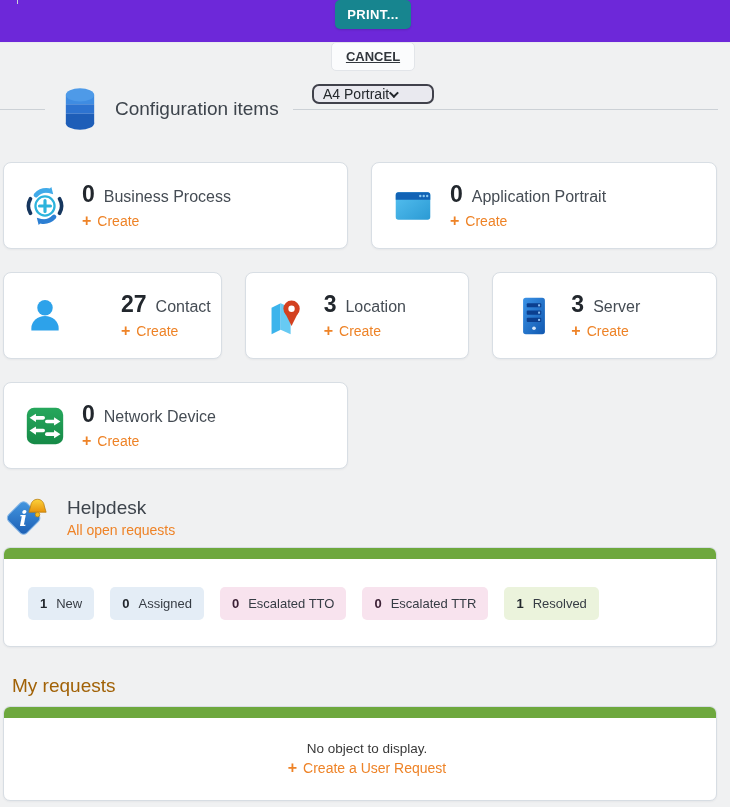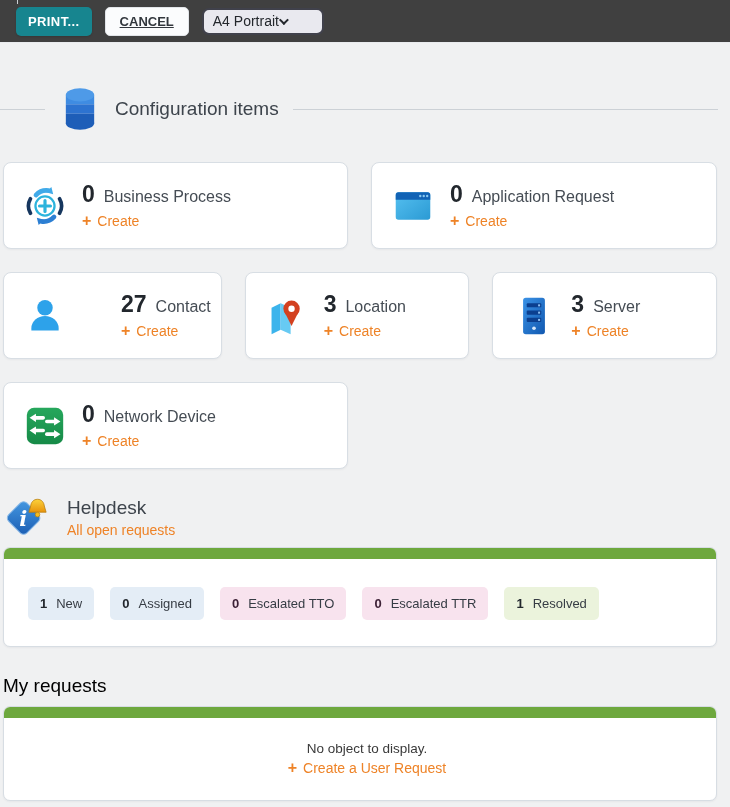--- a/index.html
+++ b/index.html
@@ -7,26 +7,27 @@
   body {
     width:730px; height:807px;
     background:#f0f1f2;
     font-family:"Liberation Sans", sans-serif;
     overflow:hidden;
     position:relative;
   }
 
   
   .topbar {
-    background:#404040;
+    background:#6d28d9;
     height:43px;
     display:flex; align-items:center;
     gap:13px;
     padding-left:16px;
     border-bottom:1px solid #e9ebee;
+    flex-direction:column;
   }
   .top-notch { position:absolute; left:17px; top:0; width:1px; height:4px; background:#cdd1d6; }
   .btn-print {
     background:#17858f; color:#fff;
     border:none; border-radius:5px;
     font-family:inherit; font-weight:bold; font-size:13px; letter-spacing:.4px;
     padding:7px 12px; cursor:pointer;
     box-shadow:0 1px 2px rgba(0,0,0,.15);
   }
   .btn-cancel {
@@ -111,21 +112,21 @@
     font-size:13px; color:#363c44;
     cursor:pointer;
   }
   .badge-count { font-weight:bold; margin-right:9px; color:#22272d; }
   .badge--blue  { background:#e4edf6; }
   .badge--pink  { background:#f8e3ee; }
   .badge--pink .badge-count { color:#3d2136; }
   .badge--green { background:#ebf3dc; }
 
   
-  .mr-title { font-size:19px; color:#000000; margin:28px 0 9px 3px; }
+  .mr-title { font-size:19px; color:#a16207; margin:28px 0 9px 12px; }
   .mr-body {
     height:82px;
     display:flex; flex-direction:column;
     align-items:center; justify-content:center;
     gap:3px;
     margin-left:14px;
   }
   .empty-text { font-size:13.5px; color:#3a3a3a; }
 </style>
 </head>
@@ -198,21 +199,21 @@
           <rect x="3" y="7" width="38" height="30" rx="3" fill="url(#gApp)"></rect>
           <path d="M3 10 a3 3 0 0 1 3 -3 h32 a3 3 0 0 1 3 3 v5 H3 z" fill="#1263b5"></path>
           <circle cx="30" cy="11" r="1.3" fill="#8bc9f0"></circle>
           <circle cx="33.8" cy="11" r="1.3" fill="#8bc9f0"></circle>
           <circle cx="37.6" cy="11" r="1.3" fill="#8bc9f0"></circle>
         </svg>
       </span>
       <div>
         <div class="card-line1">
           <span class="card-count">0</span>
-          <span class="card-label">Application Request</span>
+          <span class="card-label">Application Portrait</span>
         </div>
         <a class="create-link">
           <span class="plus">+</span>
           <span>Create</span>
         </a>
       </div>
     </div>
 
   </div>
 

